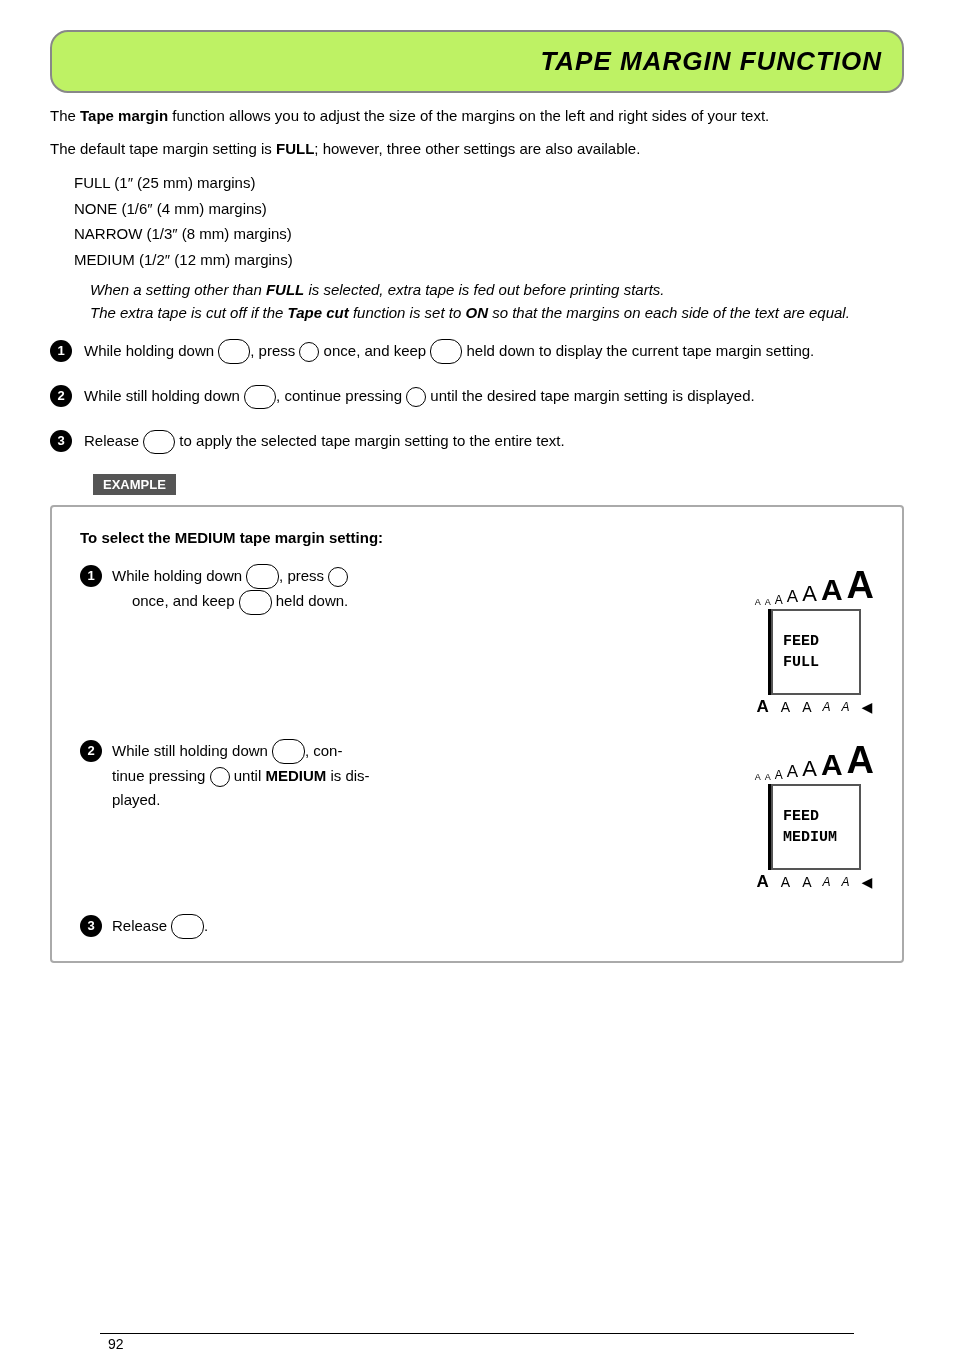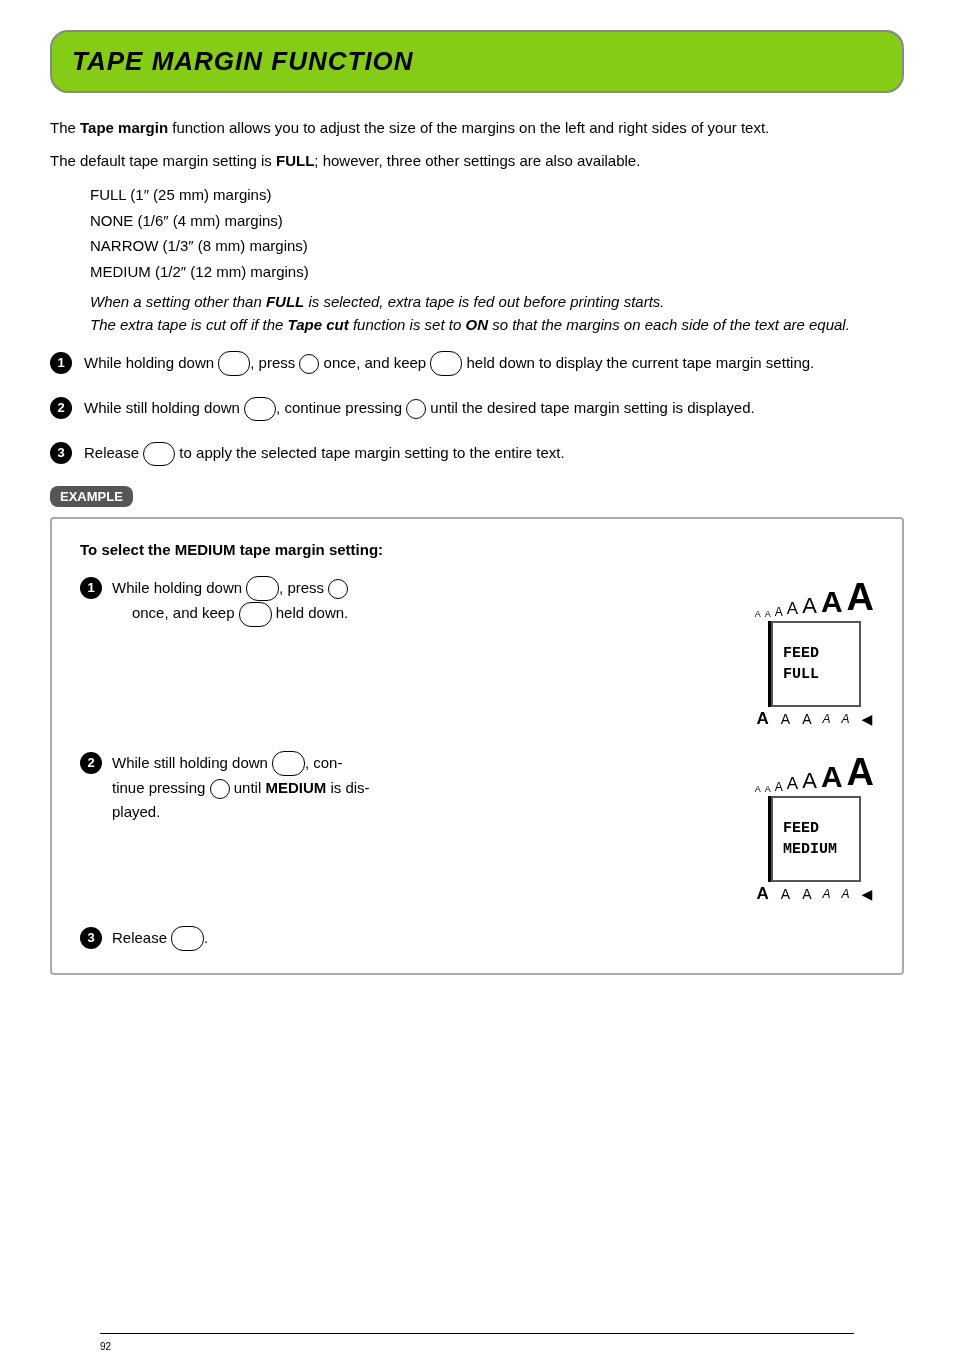--- a/index.html
+++ b/index.html
@@ -9,40 +9,40 @@
       font-size: 15px;
       color: #000;
       width: 954px;
       min-height: 1352px;
       padding: 30px 50px 40px 50px;
     }
 
     .page-title-box {
       border: 2px solid #888;
       border-radius: 18px;
-      background: #84cc16;
-      text-align: left;
+      background: #bef264;
+      text-align: right;
       padding: 14px 20px;
-      margin-bottom: 24px;
+      margin-bottom: 12px;
     }
     .page-title-box h1 {
       font-size: 26px;
       font-weight: bold;
       font-style: italic;
       letter-spacing: 1px;
     }
 
     .intro-text {
       margin-bottom: 10px;
       line-height: 1.5;
       text-align: justify;
     }
 
     .margin-list {
-      margin-left: 40px;
+      margin-left: 24px;
       margin-bottom: 6px;
       line-height: 1.7;
     }
 
     .italic-note {
       font-style: italic;
       margin-left: 40px;
       margin-bottom: 14px;
       line-height: 1.55;
     }
@@ -106,22 +106,23 @@
     }
 
     
     .example-label {
       display: inline-block;
       background: #555;
       color: #fff;
       font-size: 13px;
       font-weight: bold;
       padding: 3px 10px;
-      border-radius: 8px;
+      border-radius: 0;
       margin-bottom: 6px;
+      margin-left: 43px;
     }
 
     .example-box {
       border: 2px solid #aaa;
       border-radius: 4px;
       padding: 22px 28px 18px 28px;
       margin-bottom: 12px;
     }
 
     .example-box .section-heading {
@@ -179,22 +180,22 @@
       font-size: 15px;
     }
     .a-bot-large { font-size: 17px; font-weight: bold; }
     .a-bot-med { font-size: 14px; }
     .a-bot-small { font-size: 12px; font-style: italic; }
     .arrow-left { font-size: 14px; }
 
     .page-number {
       position: absolute;
       bottom: 30px;
-      left: 50px;
-      font-size: 10px;
+      left: 58px;
+      font-size: 14px;
     }
     .page-line {
       position: absolute;
       bottom: 48px;
       left: 50px;
       right: 50px;
       height: 1px;
       background: #000;
     }
     .page-wrap {

